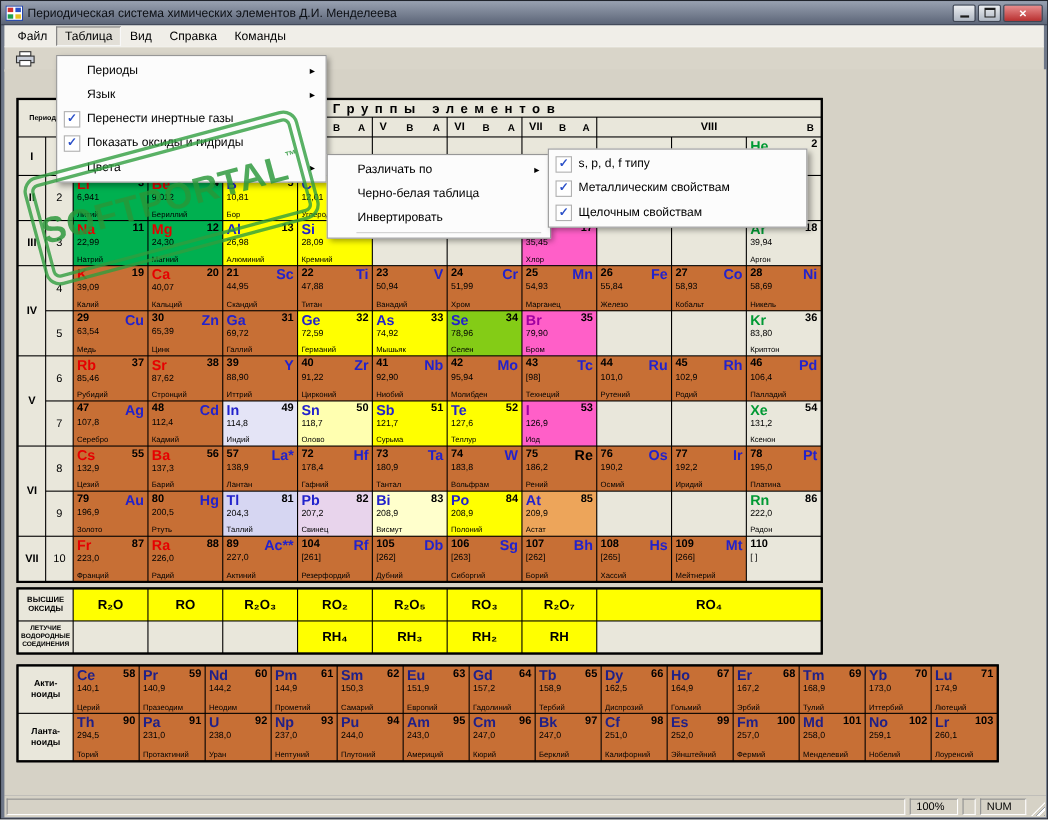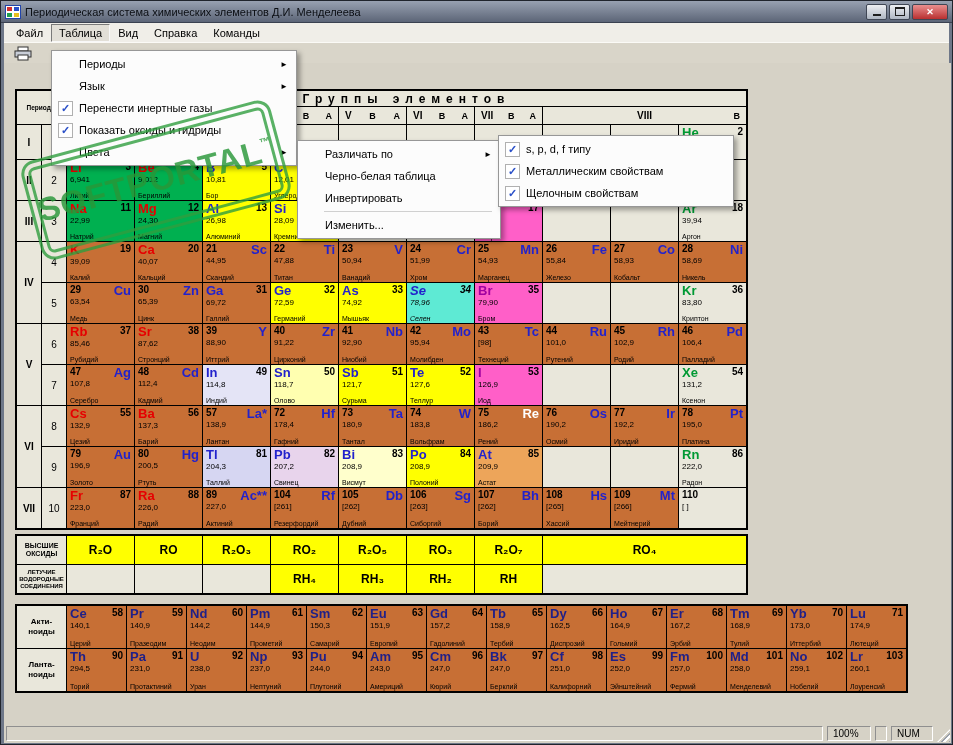--- a/index.html
+++ b/index.html
@@ -395,21 +395,21 @@
         <span class="ename">Германий</span>
       </div>
       <div class="cell ecell" style="grid-area: 7 / 7; background: rgb(255, 255, 0);">
         <div class="eleft">
           <span class="esym" style="color: rgb(34, 34, 204);">As</span>
           <span class="emass">74,92</span>
         </div>
         <span class="enum ecorner">33</span>
         <span class="ename">Мышьяк</span>
       </div>
-      <div class="cell ecell" style="grid-area: 7 / 8; background: #5eead4; font-style: italic;">
+      <div class="cell ecell" style="grid-area: 7 / 8; background: #84cc16;">
         <div class="eleft">
           <span class="esym" style="color: rgb(34, 34, 204);">Se</span>
           <span class="emass">78,96</span>
         </div>
         <span class="enum ecorner">34</span>
         <span class="ename">Селен</span>
       </div>
       <div class="cell ecell" style="grid-area: 7 / 9; background: rgb(255, 95, 200);">
         <div class="eleft">
           <span class="esym" style="color: rgb(160, 0, 160);">Br</span>
@@ -620,21 +620,21 @@
           <span class="emass">183,8</span>
         </div>
         <span class="esym ecorner" style="color: rgb(34, 34, 204);">W</span>
         <span class="ename">Вольфрам</span>
       </div>
       <div class="cell ecell" style="grid-area: 10 / 9; background: rgb(199, 111, 53);">
         <div class="eleft">
           <span class="enum">75</span>
           <span class="emass">186,2</span>
         </div>
-        <span class="esym ecorner" style="color: #ffffff;">Re</span>
+        <span class="esym ecorner" style="color: #000000;">Re</span>
         <span class="ename">Рений</span>
       </div>
       <div class="cell ecell" style="grid-area: 10 / 10; background: rgb(199, 111, 53);">
         <div class="eleft">
           <span class="enum">76</span>
           <span class="emass">190,2</span>
         </div>
         <span class="esym ecorner" style="color: rgb(34, 34, 204);">Os</span>
         <span class="ename">Осмий</span>
       </div>
@@ -1093,24 +1093,20 @@
     </div>
     <div class="mi">
       <span class="mcheck"></span>
       <span class="mlabel">Черно-белая таблица</span>
     </div>
     <div class="mi">
       <span class="mcheck"></span>
       <span class="mlabel">Инвертировать</span>
     </div>
     <div class="msep"></div>
-    <div class="mi">
-      <span class="mcheck"></span>
-      <span class="mlabel">Изменить...</span>
-    </div>
   </div>
 
   <div class="menu" style="left:497px;top:134px;width:236px;">
     <div class="mi">
       <span class="mcheck on">
           <span class="chk">✓</span>
         </span>
       <span class="mlabel">s, p, d, f типу</span>
     </div>
     <div class="mi">

